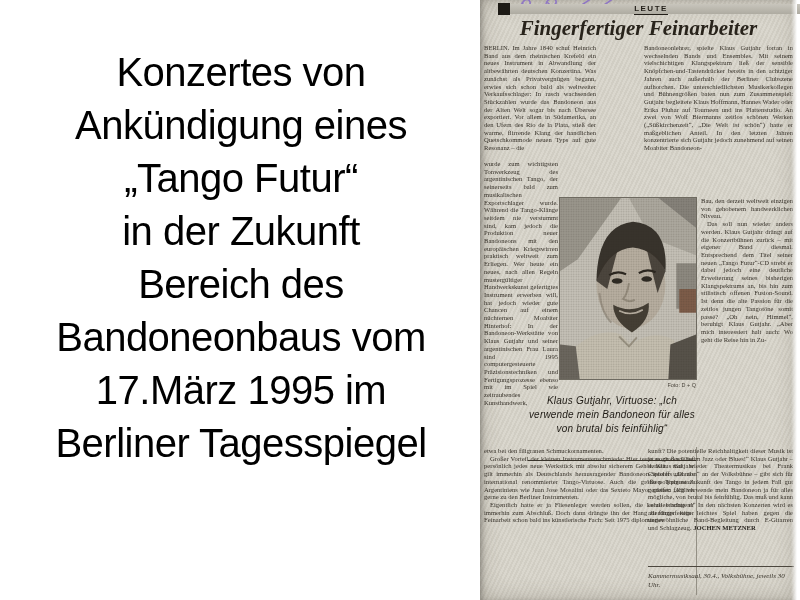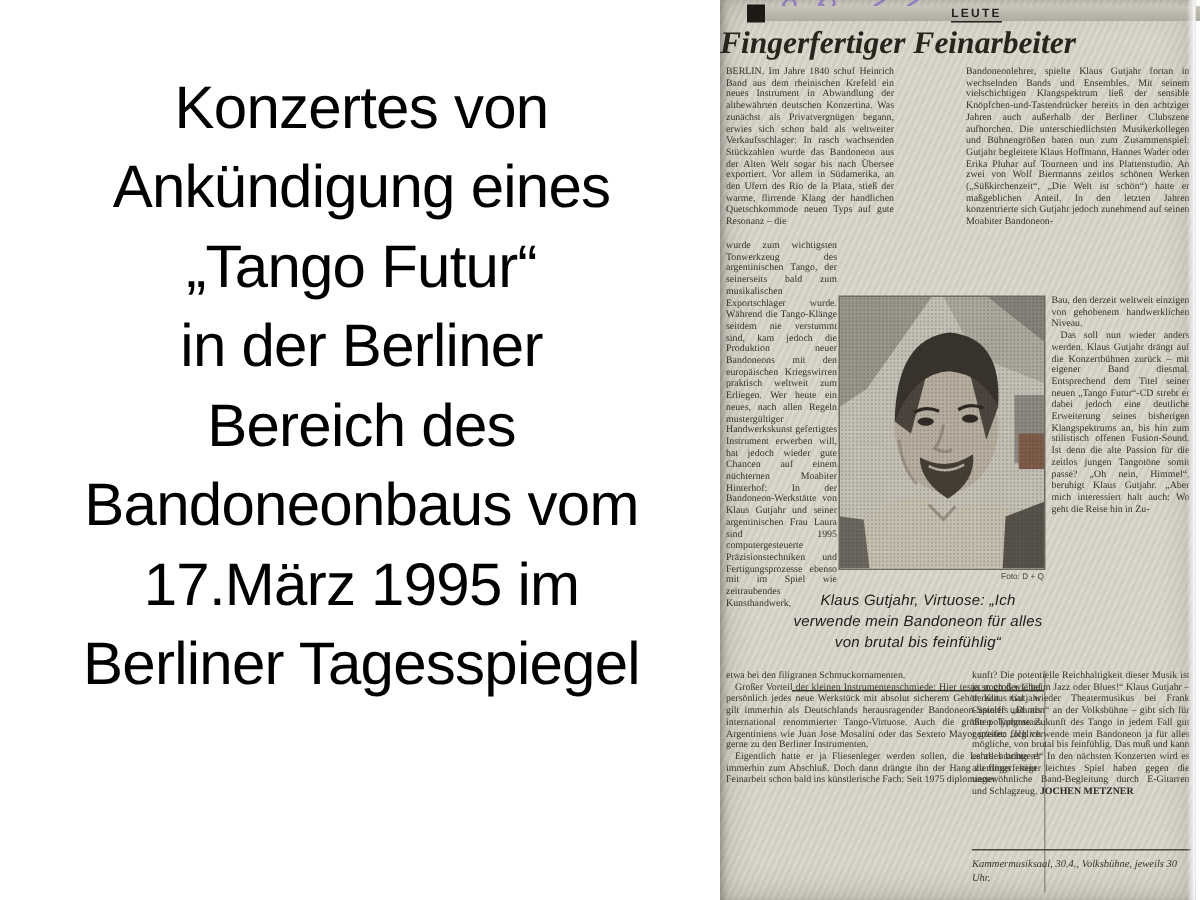--- a/index.html
+++ b/index.html
@@ -21,21 +21,21 @@
 
   .handwriting{position:absolute;left:36px;top:0;}
 
   .section-bar{position:absolute;left:6px;top:4px;width:306px;height:10px;
             background:linear-gradient(#c8c5bc,#aeaba1);margin-left:12px;}
   .bar-square{position:absolute;left:0;top:-1px;width:12px;height:12px;background:#1d1a15;}
   .section-label{position:absolute;left:0;right:0;top:0;text-align:center;
             font-size:8px;line-height:10px;font-weight:bold;letter-spacing:1.5px;color:#221e18;}
   .section-label span{border-bottom:1px solid #221e18;padding-bottom:0.5px;}
 
-  .headline{position:absolute;left:0;top:16px;width:100%;text-align:left;
+  .headline{position:absolute;left:0;top:16px;width:100%;text-align:center;
             font-family:"Liberation Serif",serif;font-style:italic;font-weight:600;
             font-size:21px;color:#28231b;}
 
   .newsbody{position:absolute;font-family:"Liberation Serif",serif;font-size:6.6px;
             line-height:7.7px;text-align:justify;color:#37322a;overflow:hidden;}
   .newsbody p{margin:0;}
   .newsbody p.indent{text-indent:6px;}
 
   .col-top-left  {left:4px;  top:44px;  width:112px;height:115px;}
   .col-side-left {left:4px;  top:160px; width:74px; height:286px;}
@@ -68,21 +68,21 @@
 </style>
 </head>
 <body>
 
 <div id="stage">
 
   <div class="slide-text">
     <div class="slide-line">Konzertes von</div>
     <div class="slide-line">Ankündigung eines</div>
     <div class="slide-line">„Tango Futur“</div>
-    <div class="slide-line">in der Berliner</div>
+    <div class="slide-line">in der Zukunft</div>
     <div class="slide-line">Bereich des</div>
     <div class="slide-line">Bandoneonbaus vom</div>
     <div class="slide-line">17.März 1995 im</div>
     <div class="slide-line">Berliner Tagesspiegel</div>
   </div>
 
   <div class="clipping">
 
     <svg class="handwriting" width="110" height="10" viewBox="0 0 110 10">
       <path d="M6,9 C4,1 12,-4 14,2 C15,6 10,8 7,4 M30,8 C28,0 38,-5 40,1 C41,5 35,7 32,3 M60,9 L76,-2 M84,8 L98,-2" fill="none" stroke="#8a6fc4" stroke-width="1.6" stroke-linecap="round" opacity="0.9"></path>

